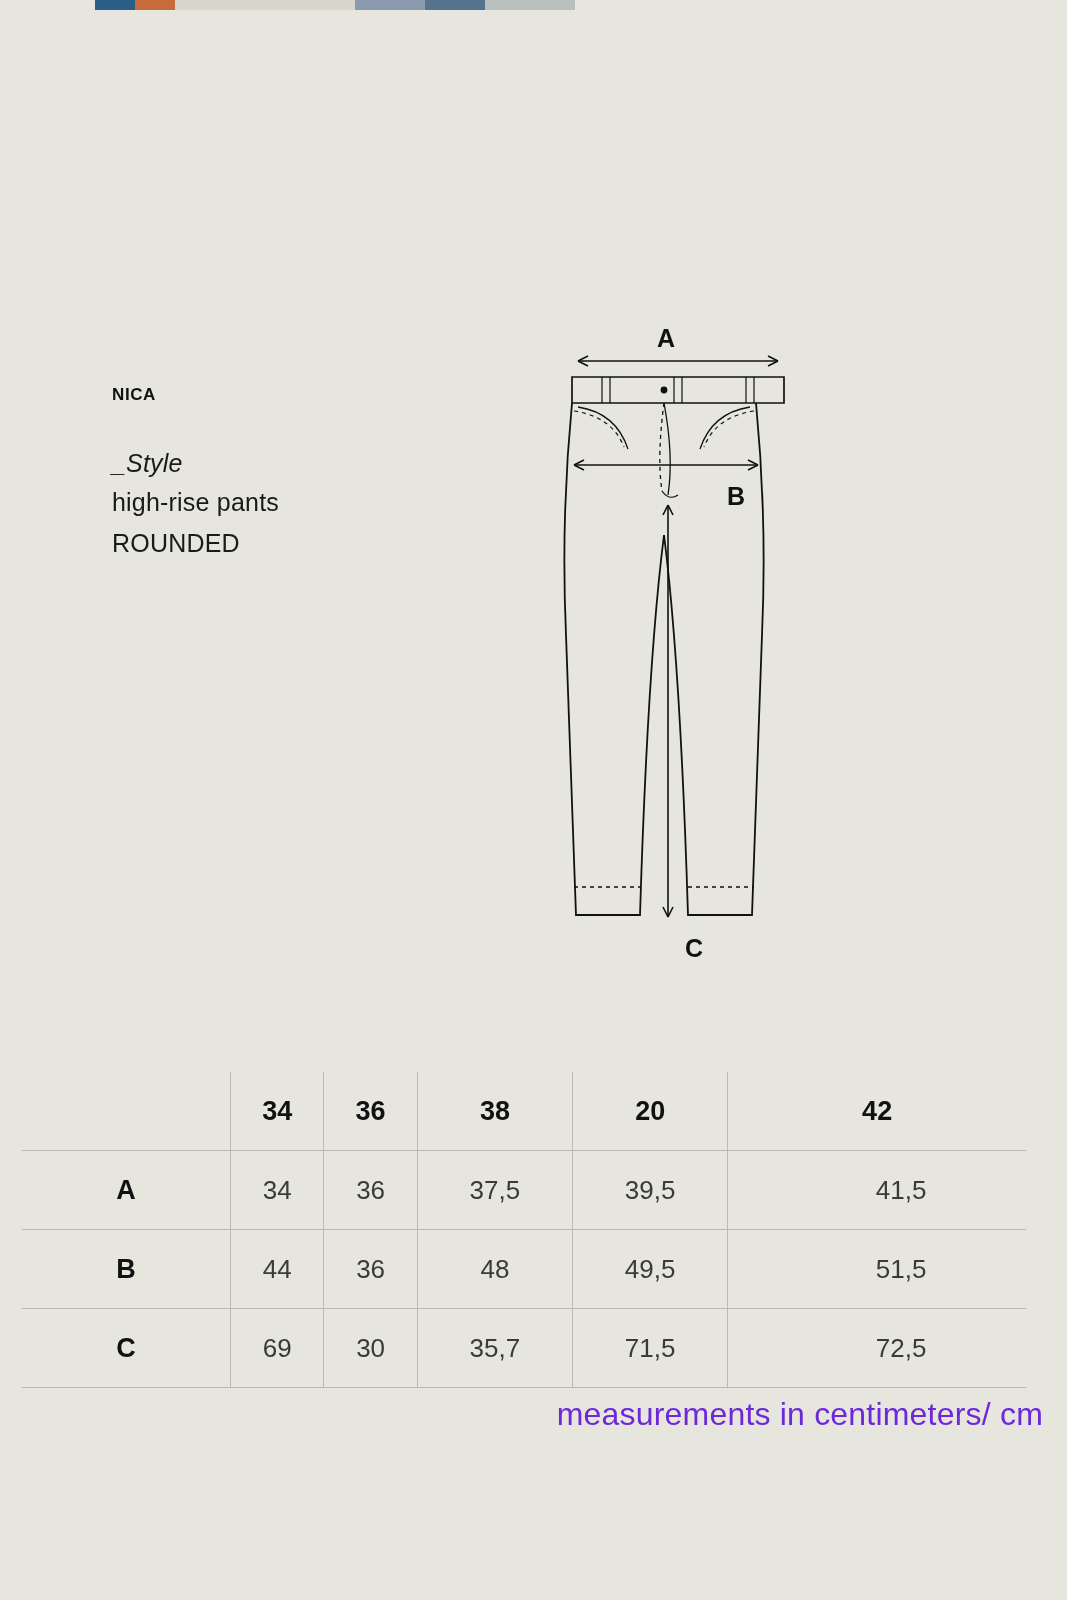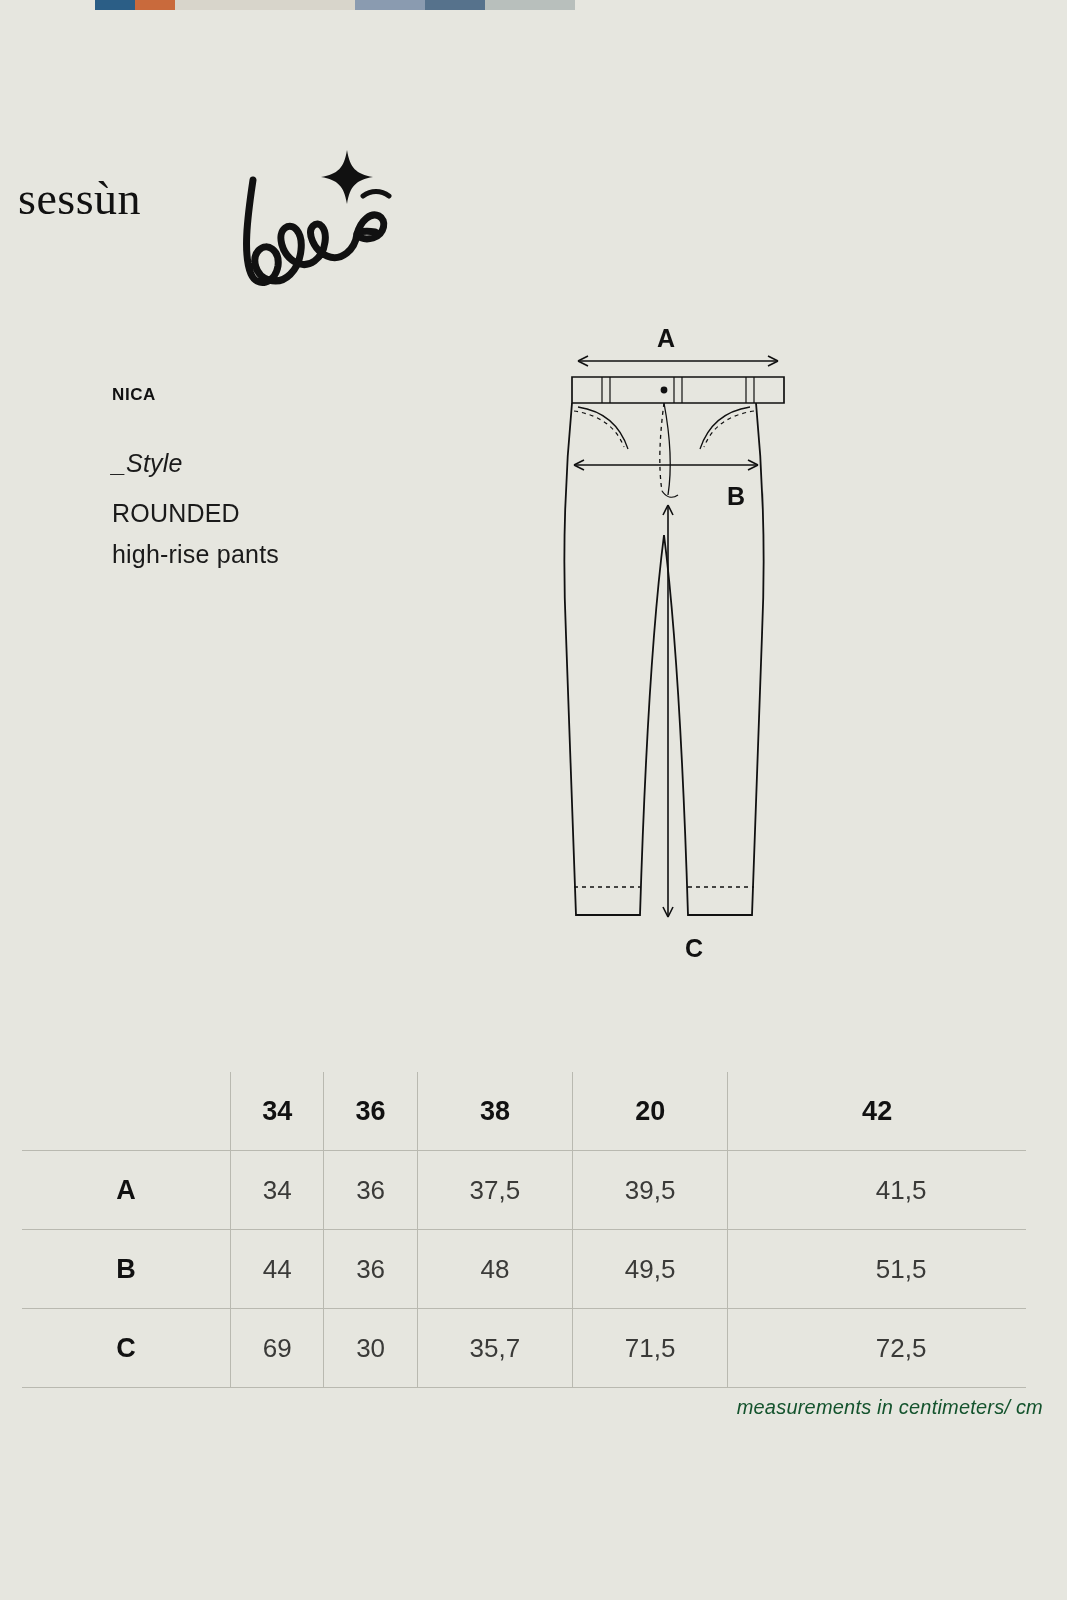--- a/index.html
+++ b/index.html
@@ -66,21 +66,21 @@
     margin: 0 0 44px 0;
     font-size: 17px;
     font-weight: bold;
     letter-spacing: 0.6px;
     color: #111;
   }
   .info .style-label {
     font-size: 25px;
     font-style: italic;
     color: #1a1a1a;
-    margin: 0 0 15px 0;
+    margin: 0 0 4px 0;
     letter-spacing: 0.2px;
   }
   .info .style-line {
     font-size: 25px;
     color: #1a1a1a;
     margin: 0;
     line-height: 1.62;
     letter-spacing: 0.2px;
   }
 
@@ -139,61 +139,47 @@
   }
   .size-table tbody tr:last-child th,
   .size-table tbody tr:last-child td {
     border-bottom: 1px solid #b9b9b0;
   }
 
   .footnote {
     position: absolute;
     right: 24px;
     top: 1396px;
-    font-size: 20px;
-    font-style: italic;
-    color: #14532d;
+    font-size: 32px;
+    color: #6d28d9;
     letter-spacing: 0.2px;
   }
 </style>
 </head>
 <body>
 
 <div class="page">
 
   <div class="top-strip">
     <div class="strip-seg" style="width:95px;background:#e6e6df;"></div>
     <div class="strip-seg" style="width:40px;background:#2b5e86;"></div>
     <div class="strip-seg" style="width:40px;background:#c96a3c;"></div>
     <div class="strip-seg" style="width:180px;background:#d8d5cb;"></div>
     <div class="strip-seg" style="width:70px;background:#8a9bb0;"></div>
     <div class="strip-seg" style="width:60px;background:#56728c;"></div>
     <div class="strip-seg" style="width:90px;background:#b8bfbc;"></div>
     <div class="strip-seg" style="flex:1;background:#e6e6df;"></div>
   </div>
 
-  <div class="brand">
-    <div class="brand-word">sessùn</div>
-    <div class="brand-script">
-      <svg width="200" height="150" viewBox="0 0 200 150" fill="none" xmlns="http://www.w3.org/2000/svg" aria-hidden="true">
-
-        <path d="M30 30 C24 70 20 105 28 124 C34 138 52 134 55 116 C57 100 44 92 36 100 C28 108 32 126 46 130 C62 135 76 120 78 100 C80 82 70 72 62 78 C54 84 58 104 72 112 C86 120 100 108 102 92 C104 78 96 70 90 76 C84 82 90 100 104 106 C118 112 132 100 134 84" stroke="#111" stroke-width="7" stroke-linecap="round" stroke-linejoin="round"></path>
-        <path d="M134 84 C138 70 148 62 156 66 C164 70 162 84 150 88 C140 91 134 86 134 84 C134 82 142 80 152 82" stroke="#111" stroke-width="7" stroke-linecap="round" stroke-linejoin="round"></path>
-        <path d="M140 46 C148 40 158 40 166 46" stroke="#111" stroke-width="5" stroke-linecap="round"></path>
-
-        <path d="M124 0 C127 18 133 24 150 27 C133 30 127 36 124 54 C121 36 115 30 98 27 C115 24 121 18 124 0 Z" fill="#111"></path>
-      </svg>
-    </div>
-  </div>
 
   <div class="info">
     <h1>NICA</h1>
     <p class="style-label">_Style</p>
+    <p class="style-line">high-rise pants</p>
     <p class="style-line">ROUNDED</p>
-    <p class="style-line">high-rise pants</p>
   </div>
 
   <div class="illustration">
     <svg width="300" height="660" viewBox="0 0 300 660" xmlns="http://www.w3.org/2000/svg">
       <g stroke="#111" fill="none" stroke-width="1.6">
 
         <line x1="38" y1="46" x2="238" y2="46" stroke-width="1.6"></line>
         <path d="M38 46 l10 -5 M38 46 l10 5" stroke-width="1.6"></path>
         <path d="M238 46 l-10 -5 M238 46 l-10 5" stroke-width="1.6"></path>
 

